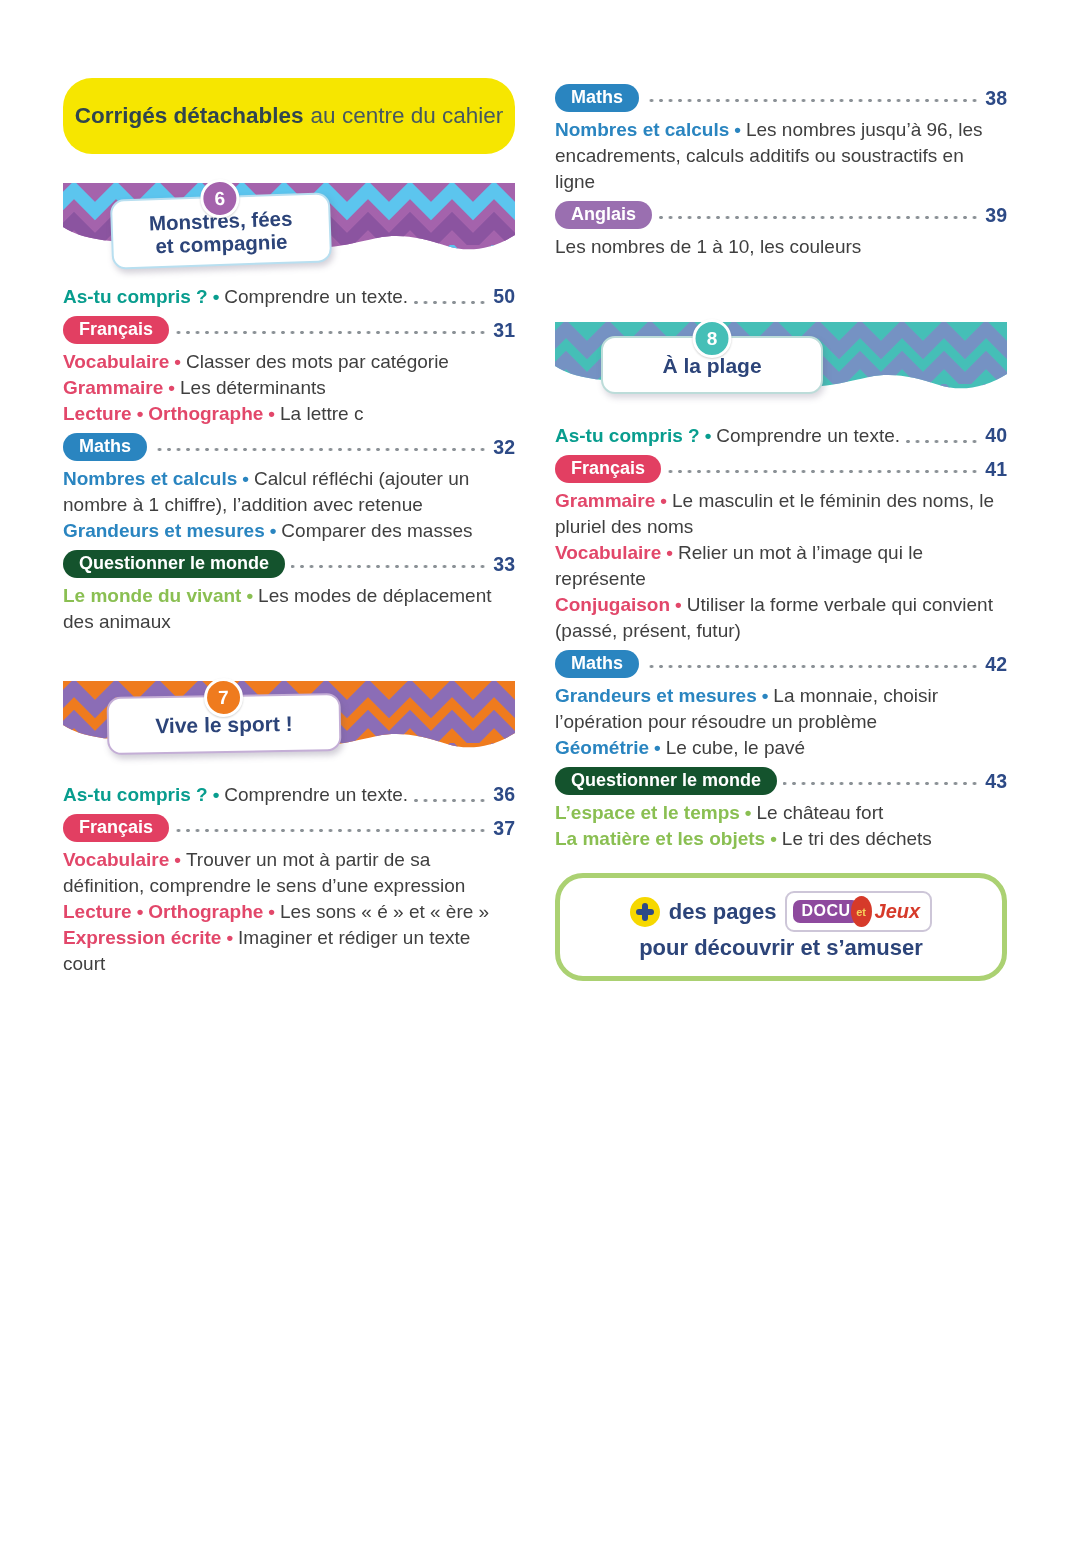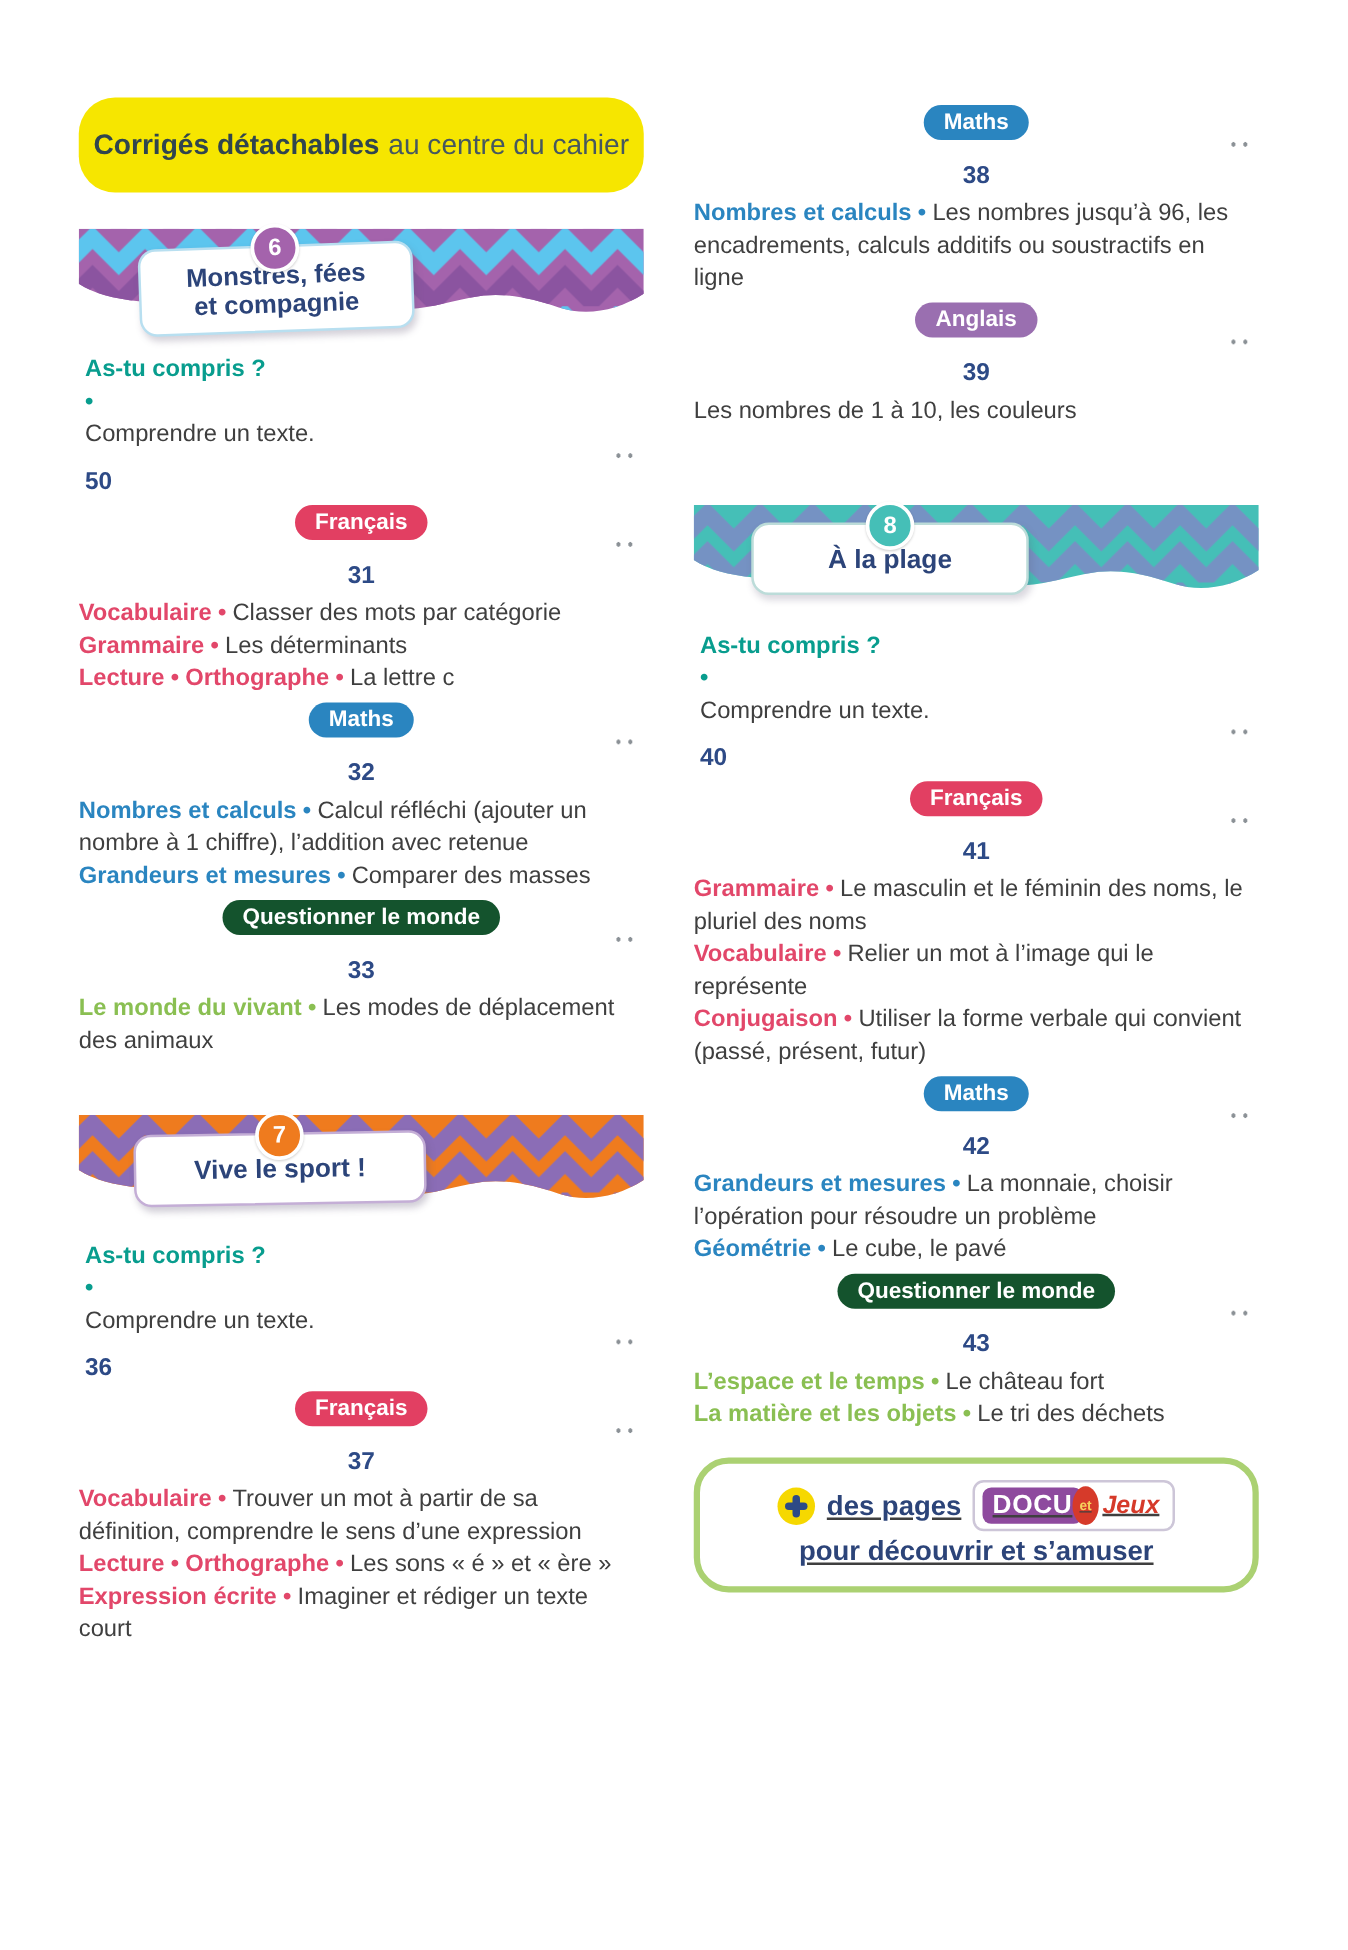--- a/index.html
+++ b/index.html
@@ -31,21 +31,21 @@
     border:2px solid #b8dff0;transform:rotate(-2deg);box-shadow:2px 4px 6px rgba(100,90,120,.28);}
   #card7{left:44px;top:14px;width:214px;padding:16px 8px 14px;font-size:21px;
     border:2.5px solid #c4aed6;transform:rotate(-1deg);box-shadow:2px 4px 6px rgba(100,90,120,.30);}
   #card8{left:46px;top:14px;width:202px;padding:16px 8px 14px;font-size:21px;
     border:2px solid #bcdcd9;box-shadow:2px 4px 6px rgba(100,90,120,.24);}
   .bg-ch6{background:#a463ac;}
   .bg-ch7{background:#ef7b1e;}
   .bg-ch8{background:#45bfb7;}
 
   
-  .t-line{display:flex;align-items:baseline;font-size:19px;line-height:26px;flex-direction:column;}
+  .t-line{display:flex;align-items:baseline;font-size:19px;line-height:26px;}
   .lead-row{margin-bottom:4px;}
   .badge-row{margin:6px 0 5px;align-items:center;}
   .badge{display:inline-block;padding:2px 16px 4px;border-radius:15px;color:#fff;
     font-weight:bold;font-size:18px;line-height:22px;}
   .b-pink{background:#e23f62;}
   .b-blue{background:#2a85c0;}
   .b-green{background:#14532d;}
   .b-purple{background:#9a6fb0;}
   .pre{font-weight:bold;}
   .c-teal{color:#089d8e;}
@@ -58,31 +58,31 @@
   .dots{flex:1 1 auto;min-width:18px;height:7px;margin:0 6px;align-self:flex-end;margin-bottom:4px;
     background-image:radial-gradient(circle,#8b9196 1.6px,transparent 1.9px);
     background-size:9.5px 7px;background-repeat:repeat-x;background-position:right center;}
   .badge-row .dots{margin-bottom:8px;}
   .pg{color:#2d4a86;font-weight:bold;font-size:19.5px;}
   .mt-ch7{margin-top:46px;}
   .mt-ch8{margin-top:62px;}
 
   
   .promo{margin-top:21px;border:5px solid #abd172;border-radius:28px;background:#fff;
-    padding:13px 4px 15px;text-align:center;text-decoration:underline;}
+    padding:13px 4px 15px;text-align:center;}
   .promo-line1{display:flex;align-items:center;justify-content:center;gap:9px;}
   .promo-text{color:#2c4479;font-weight:bold;font-size:22px;}
   .plus-icon{width:30px;height:30px;border-radius:50%;background:#f6d800;position:relative;flex:0 0 auto;}
   .plus-icon::before,.plus-icon::after{content:"";position:absolute;left:50%;top:50%;
     background:#2d4a86;border-radius:3px;}
   .plus-icon::before{width:18px;height:6px;transform:translate(-50%,-50%);}
   .plus-icon::after{width:6px;height:18px;transform:translate(-50%,-50%);}
   .logo-box{display:inline-flex;align-items:center;border:2px solid #cdc6d8;border-radius:9px;
     padding:3px 10px 3px 6px;background:#fff;}
-  .logo-docu{background:#8e4a9e;color:#fff;font-weight:bold;font-size:21px;letter-spacing:.5px;
+  .logo-docu{background:#8e4a9e;color:#fff;font-weight:bold;font-size:16px;letter-spacing:.5px;
     padding:2px 8px 3px;border-radius:7px;}
   .logo-et{width:21px;height:31px;border-radius:50%;background:#d63a2a;color:#f6d35c;font-size:11px;
     font-weight:bold;display:inline-flex;align-items:center;justify-content:center;
     margin-left:-8px;position:relative;}
   .logo-jeux{color:#d63a2a;font-weight:bold;font-style:italic;font-size:20px;margin-left:3px;}
   .promo-line2{color:#2c4479;font-weight:bold;font-size:22px;margin-top:3px;}
 </style>
 </head>
 <body>
 

